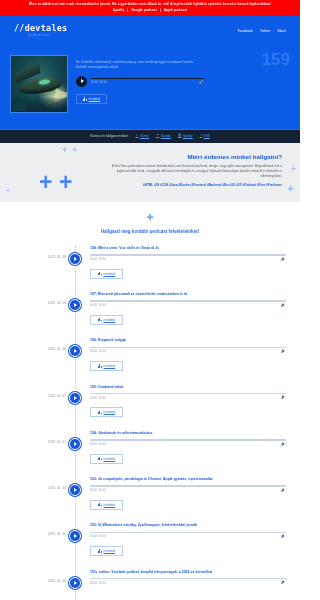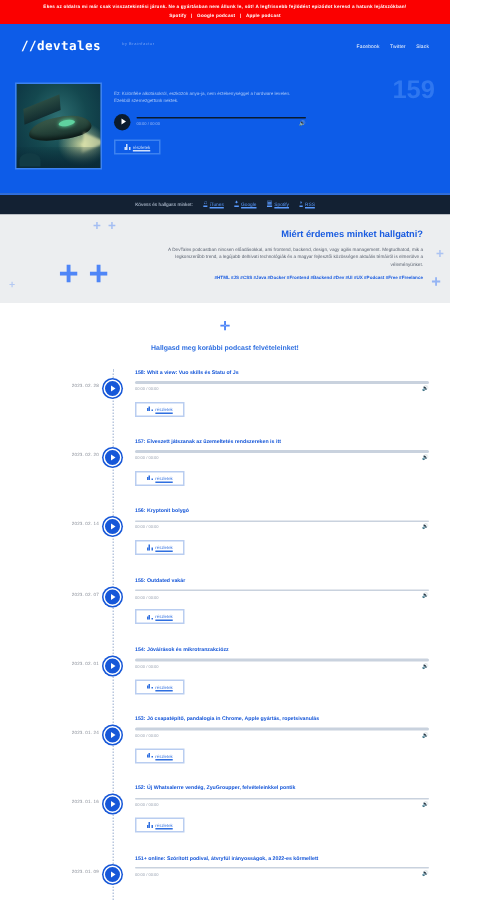--- a/index.html
+++ b/index.html
@@ -30,21 +30,21 @@
   .site-header {
     background: #0d5ce8;
     height: 30px;
     display: flex;
     align-items: center;
     justify-content: space-between;
     padding: 0 14px 0 14px;
     position: relative;
     z-index: 5;
   }
-  .brand { display: flex; flex-direction: row; align-items: flex-start; }
+  .brand { display: flex; flex-direction: column; align-items: flex-start; }
   .brand-name {
     color: #ffffff;
     font-family: "DejaVu Sans Mono", monospace;
     font-weight: 700;
     font-size: 8.4px;
     letter-spacing: 0.3px;
     line-height: 1;
   }
   .brand-sub {
     color: #7ba6f2;

